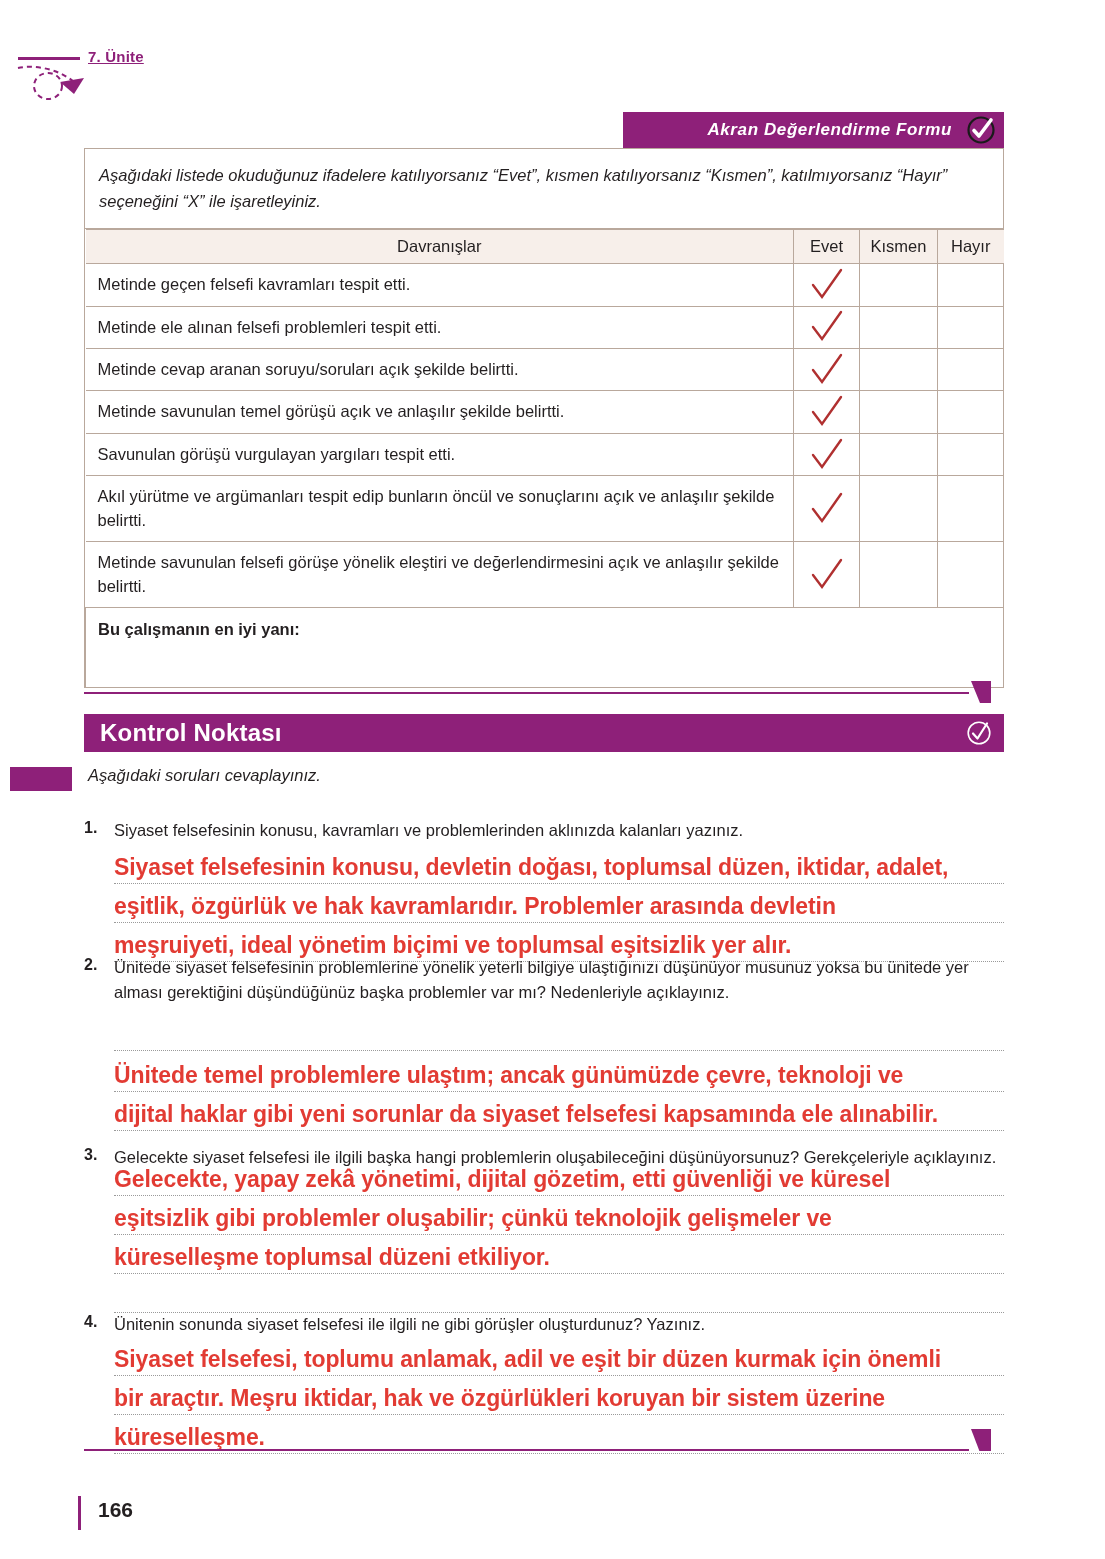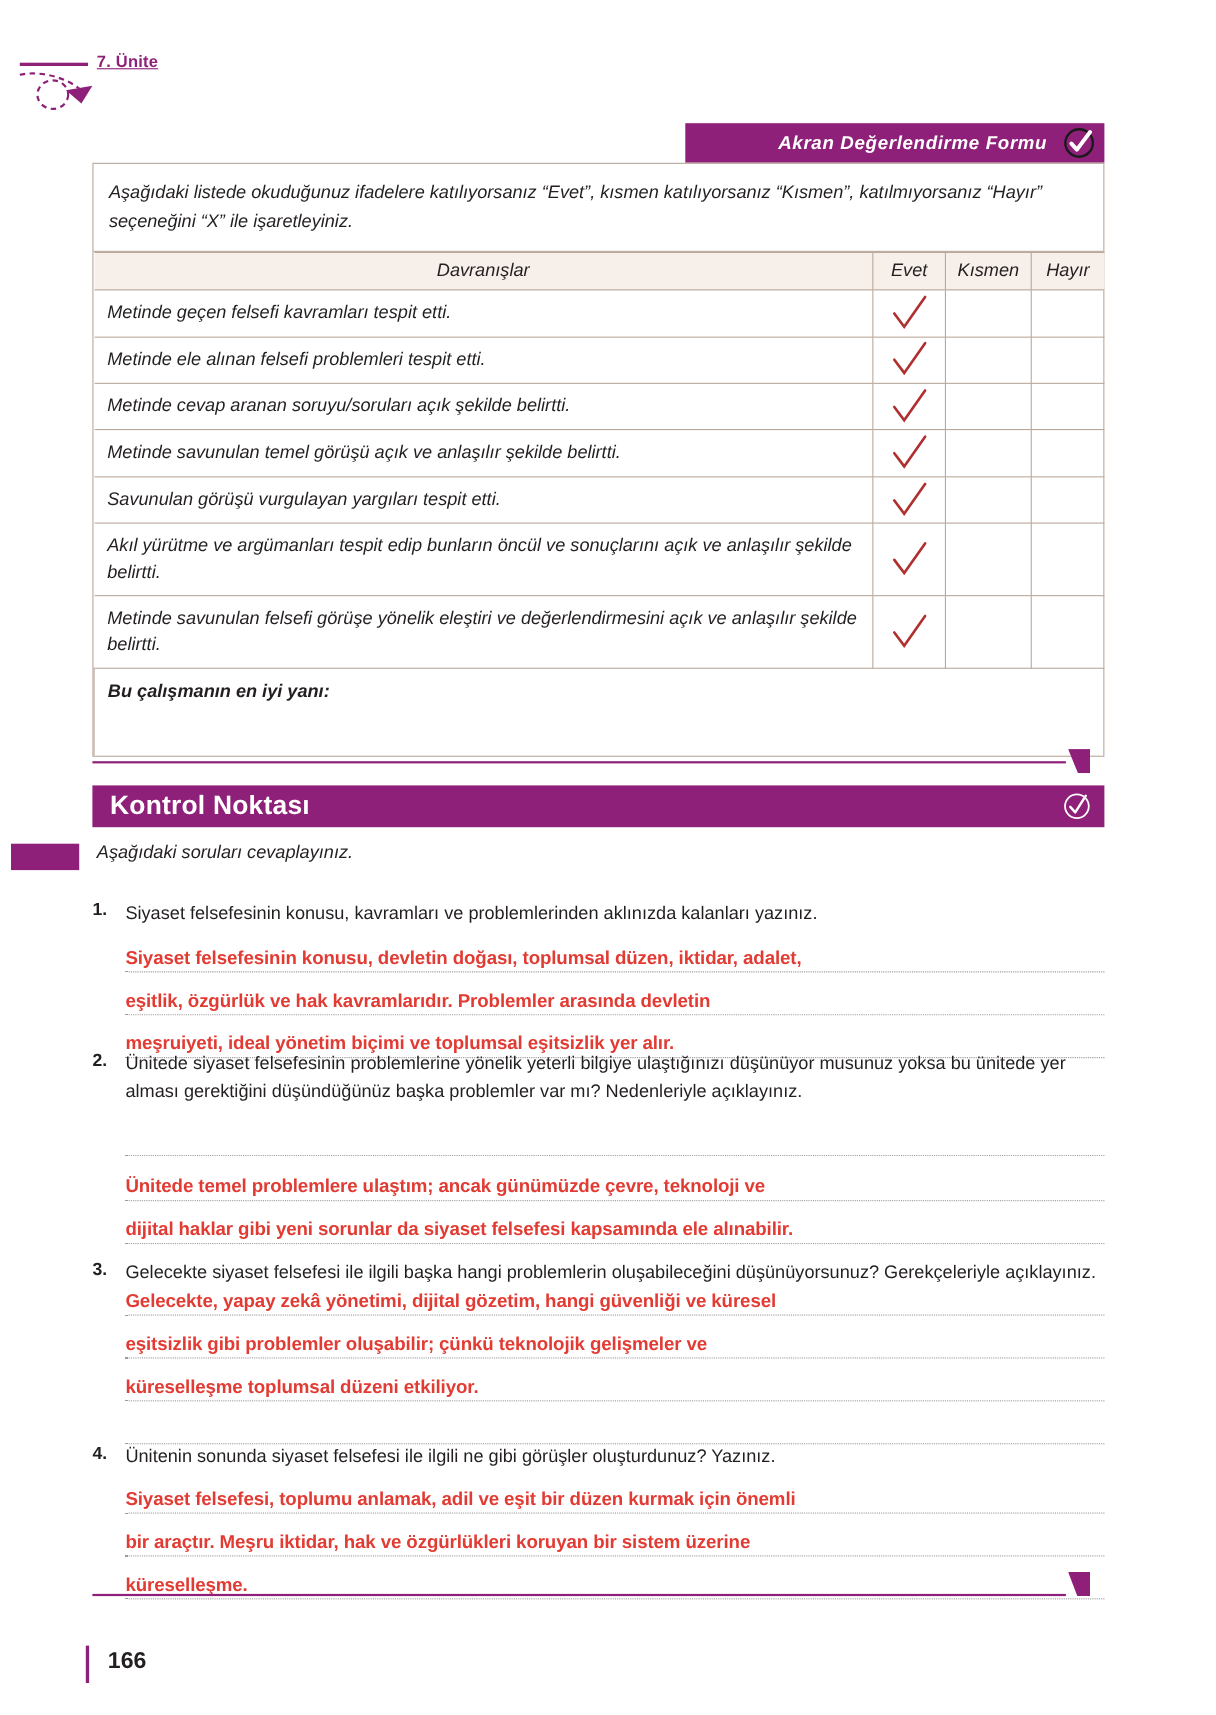--- a/index.html
+++ b/index.html
@@ -108,21 +108,20 @@
   table.behaviors {
     border-collapse: collapse;
     width: 100%;
     table-layout: fixed;
   }
   table.behaviors th,
   table.behaviors td {
     border: 1px solid #B9A89C;
     font-size: 16.5px;
     color: #231f20;
-    font-style: italic;
   }
   table.behaviors thead th {
     background: #F7EFEA;
     font-weight: normal;
     padding: 7px 4px;
     text-align: center;
   }
   table.behaviors thead th.beh-col { }
   table.behaviors td.beh-text {
     padding: 9px 12px;
@@ -232,21 +231,21 @@
   }
   .ans-line {
     position: relative;
     height: 38px;
     border-bottom: 1px dotted #9a9a9a;
   }
   .ans-line span {
     position: absolute;
     left: 0;
     bottom: 2px;
-    font-size: 17px;
+    font-size: 23px;
     font-weight: bold;
     color: #E23B33;
     white-space: nowrap;
     letter-spacing: -.1px;
   }
   .blank-line {
     position: absolute;
     left: 114px;
     width: 890px;
     border-bottom: 1px dotted #9a9a9a;
@@ -455,21 +454,21 @@
 </div>
 
 <div class="q-block" style="top:1145px;">
   <div class="q-row">
     <div class="q-num">3.</div>
     <div class="q-text">Gelecekte siyaset felsefesi ile ilgili başka hangi problemlerin oluşabileceğini düşünüyorsunuz? Gerekçeleriyle açıklayınız.</div>
   </div>
 </div>
 <div class="answer" style="top:1157px;">
   <div class="ans-line">
-      <span>Gelecekte, yapay zekâ yönetimi, dijital gözetim, hangi güvenliği ve küresel</span>
+      <span>Gelecekte, yapay zekâ yönetimi, dijital gözetim, etti güvenliği ve küresel</span>
     </div>
   <div class="ans-line">
       <span>eşitsizlik gibi problemler oluşabilir; çünkü teknolojik gelişmeler ve</span>
     </div>
   <div class="ans-line">
       <span>küreselleşme toplumsal düzeni etkiliyor.</span>
     </div>
   <div class="ans-line"></div>
 </div>
 

